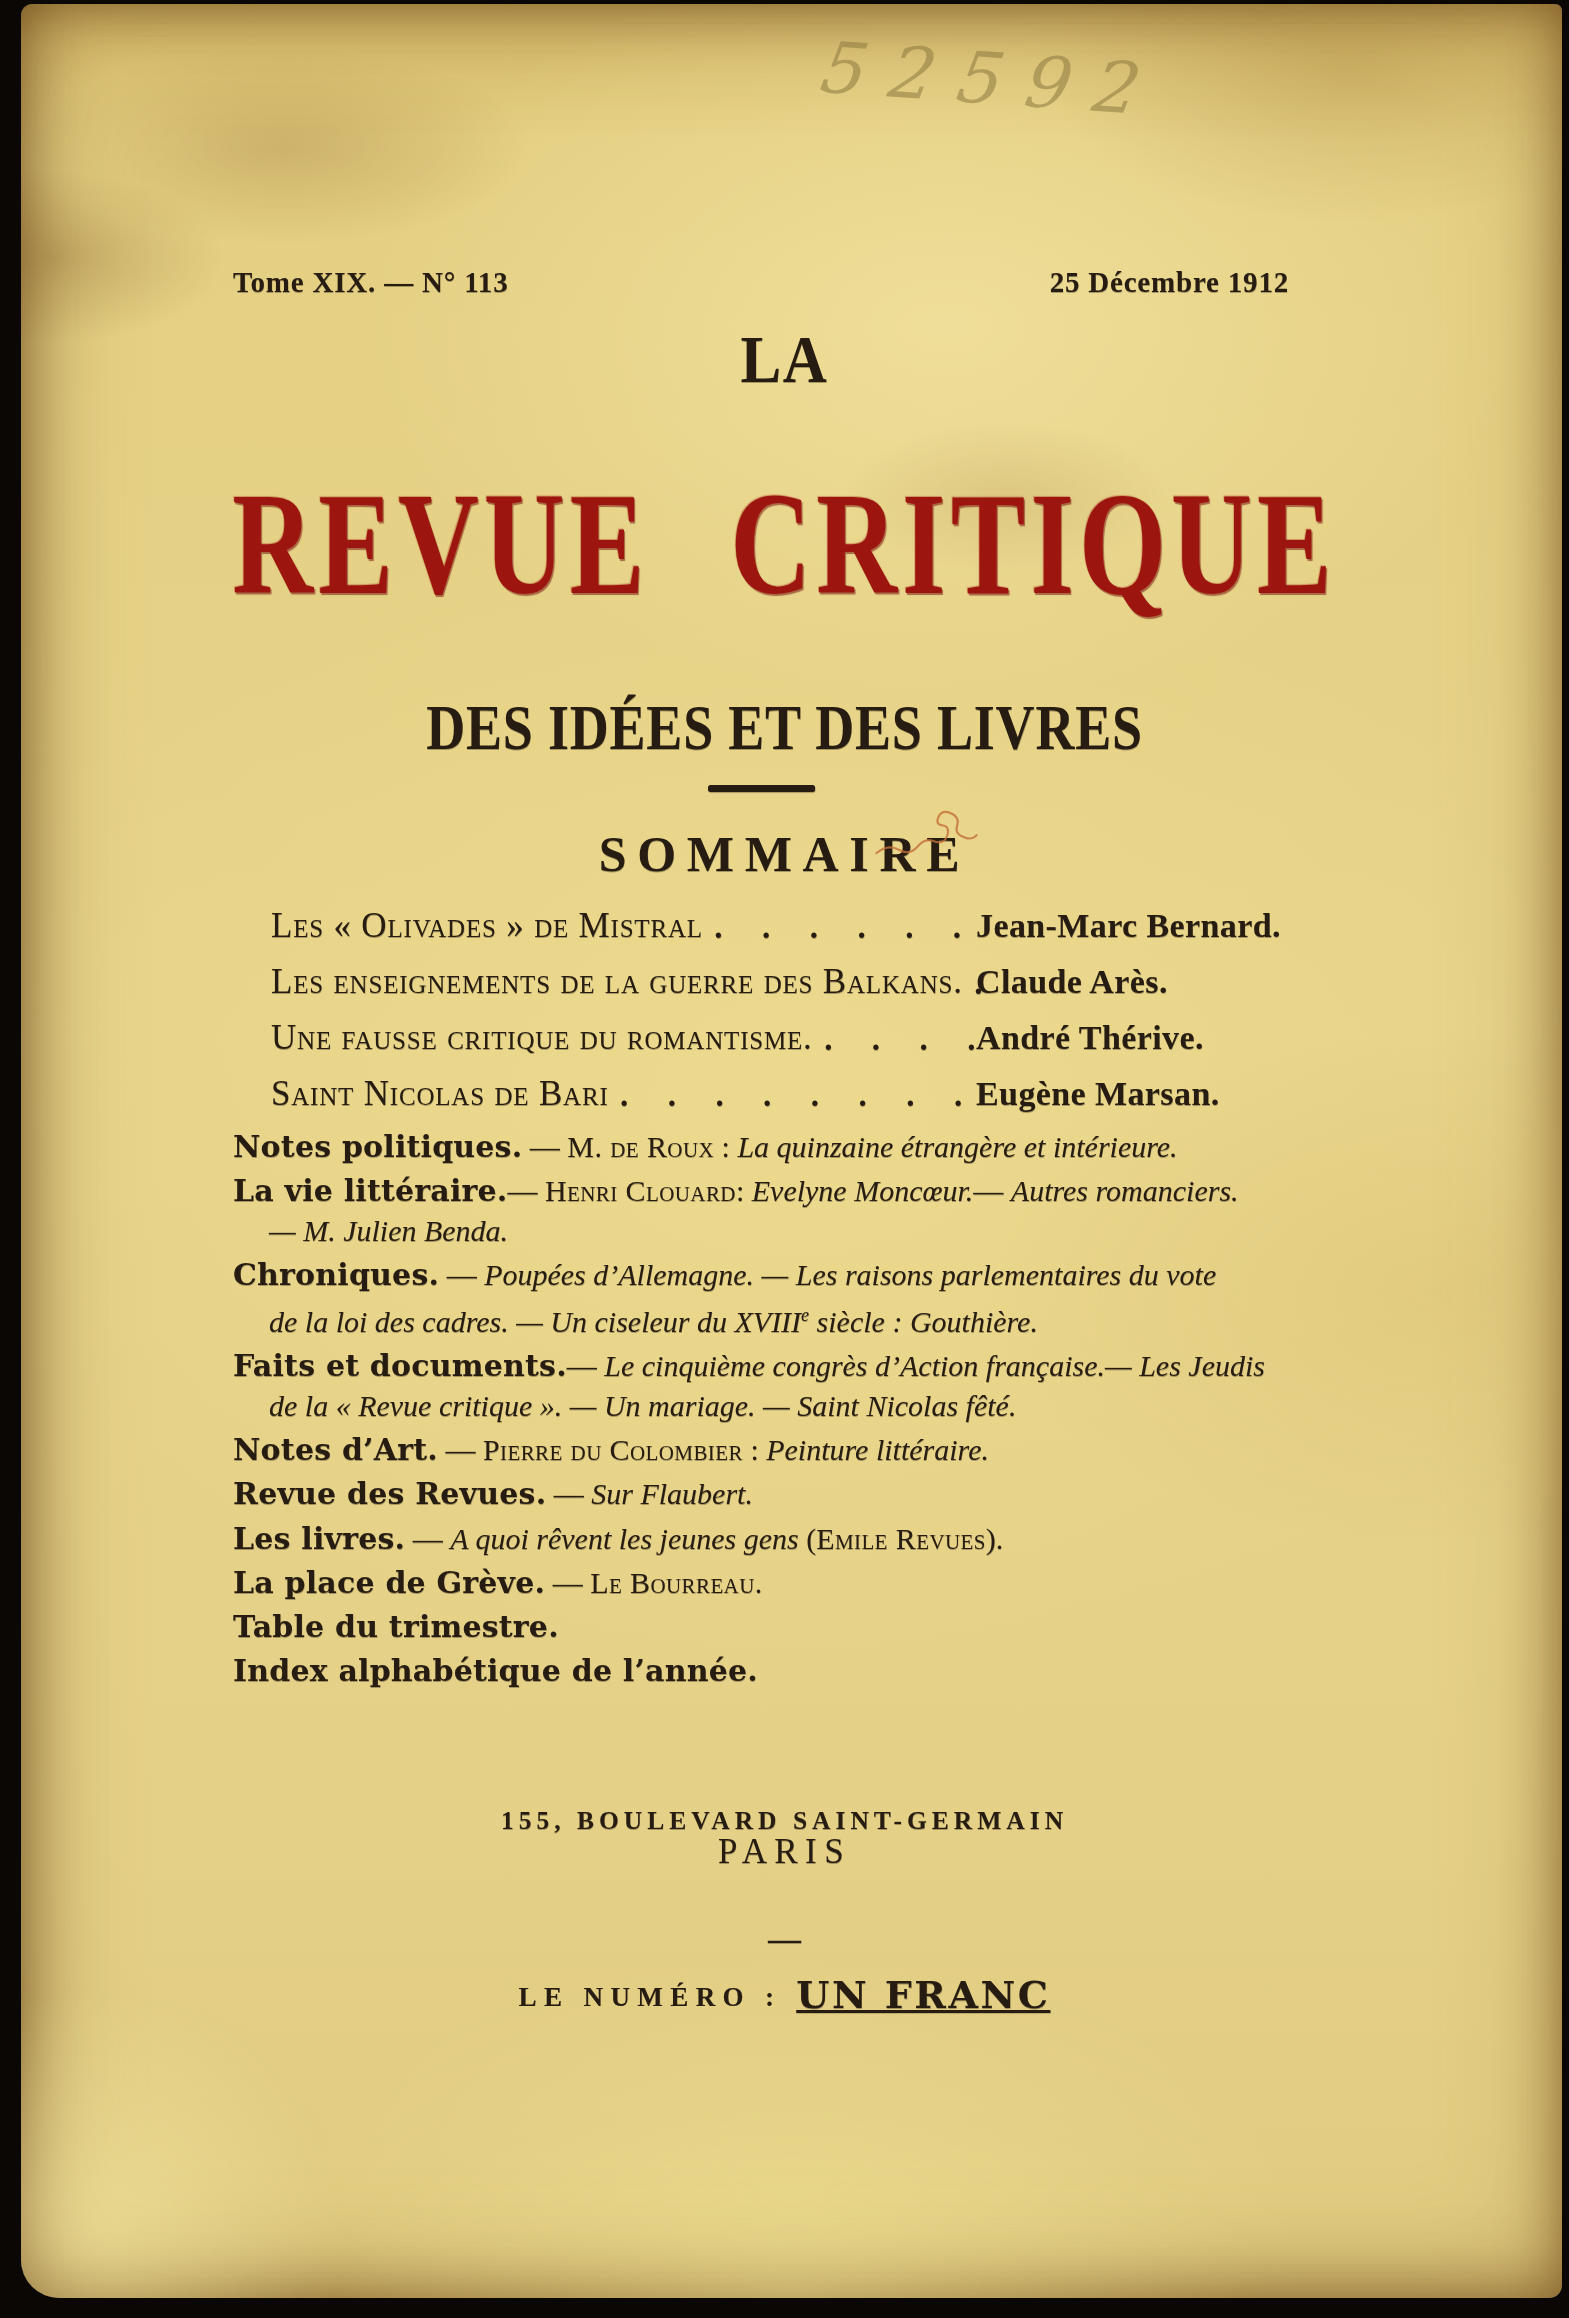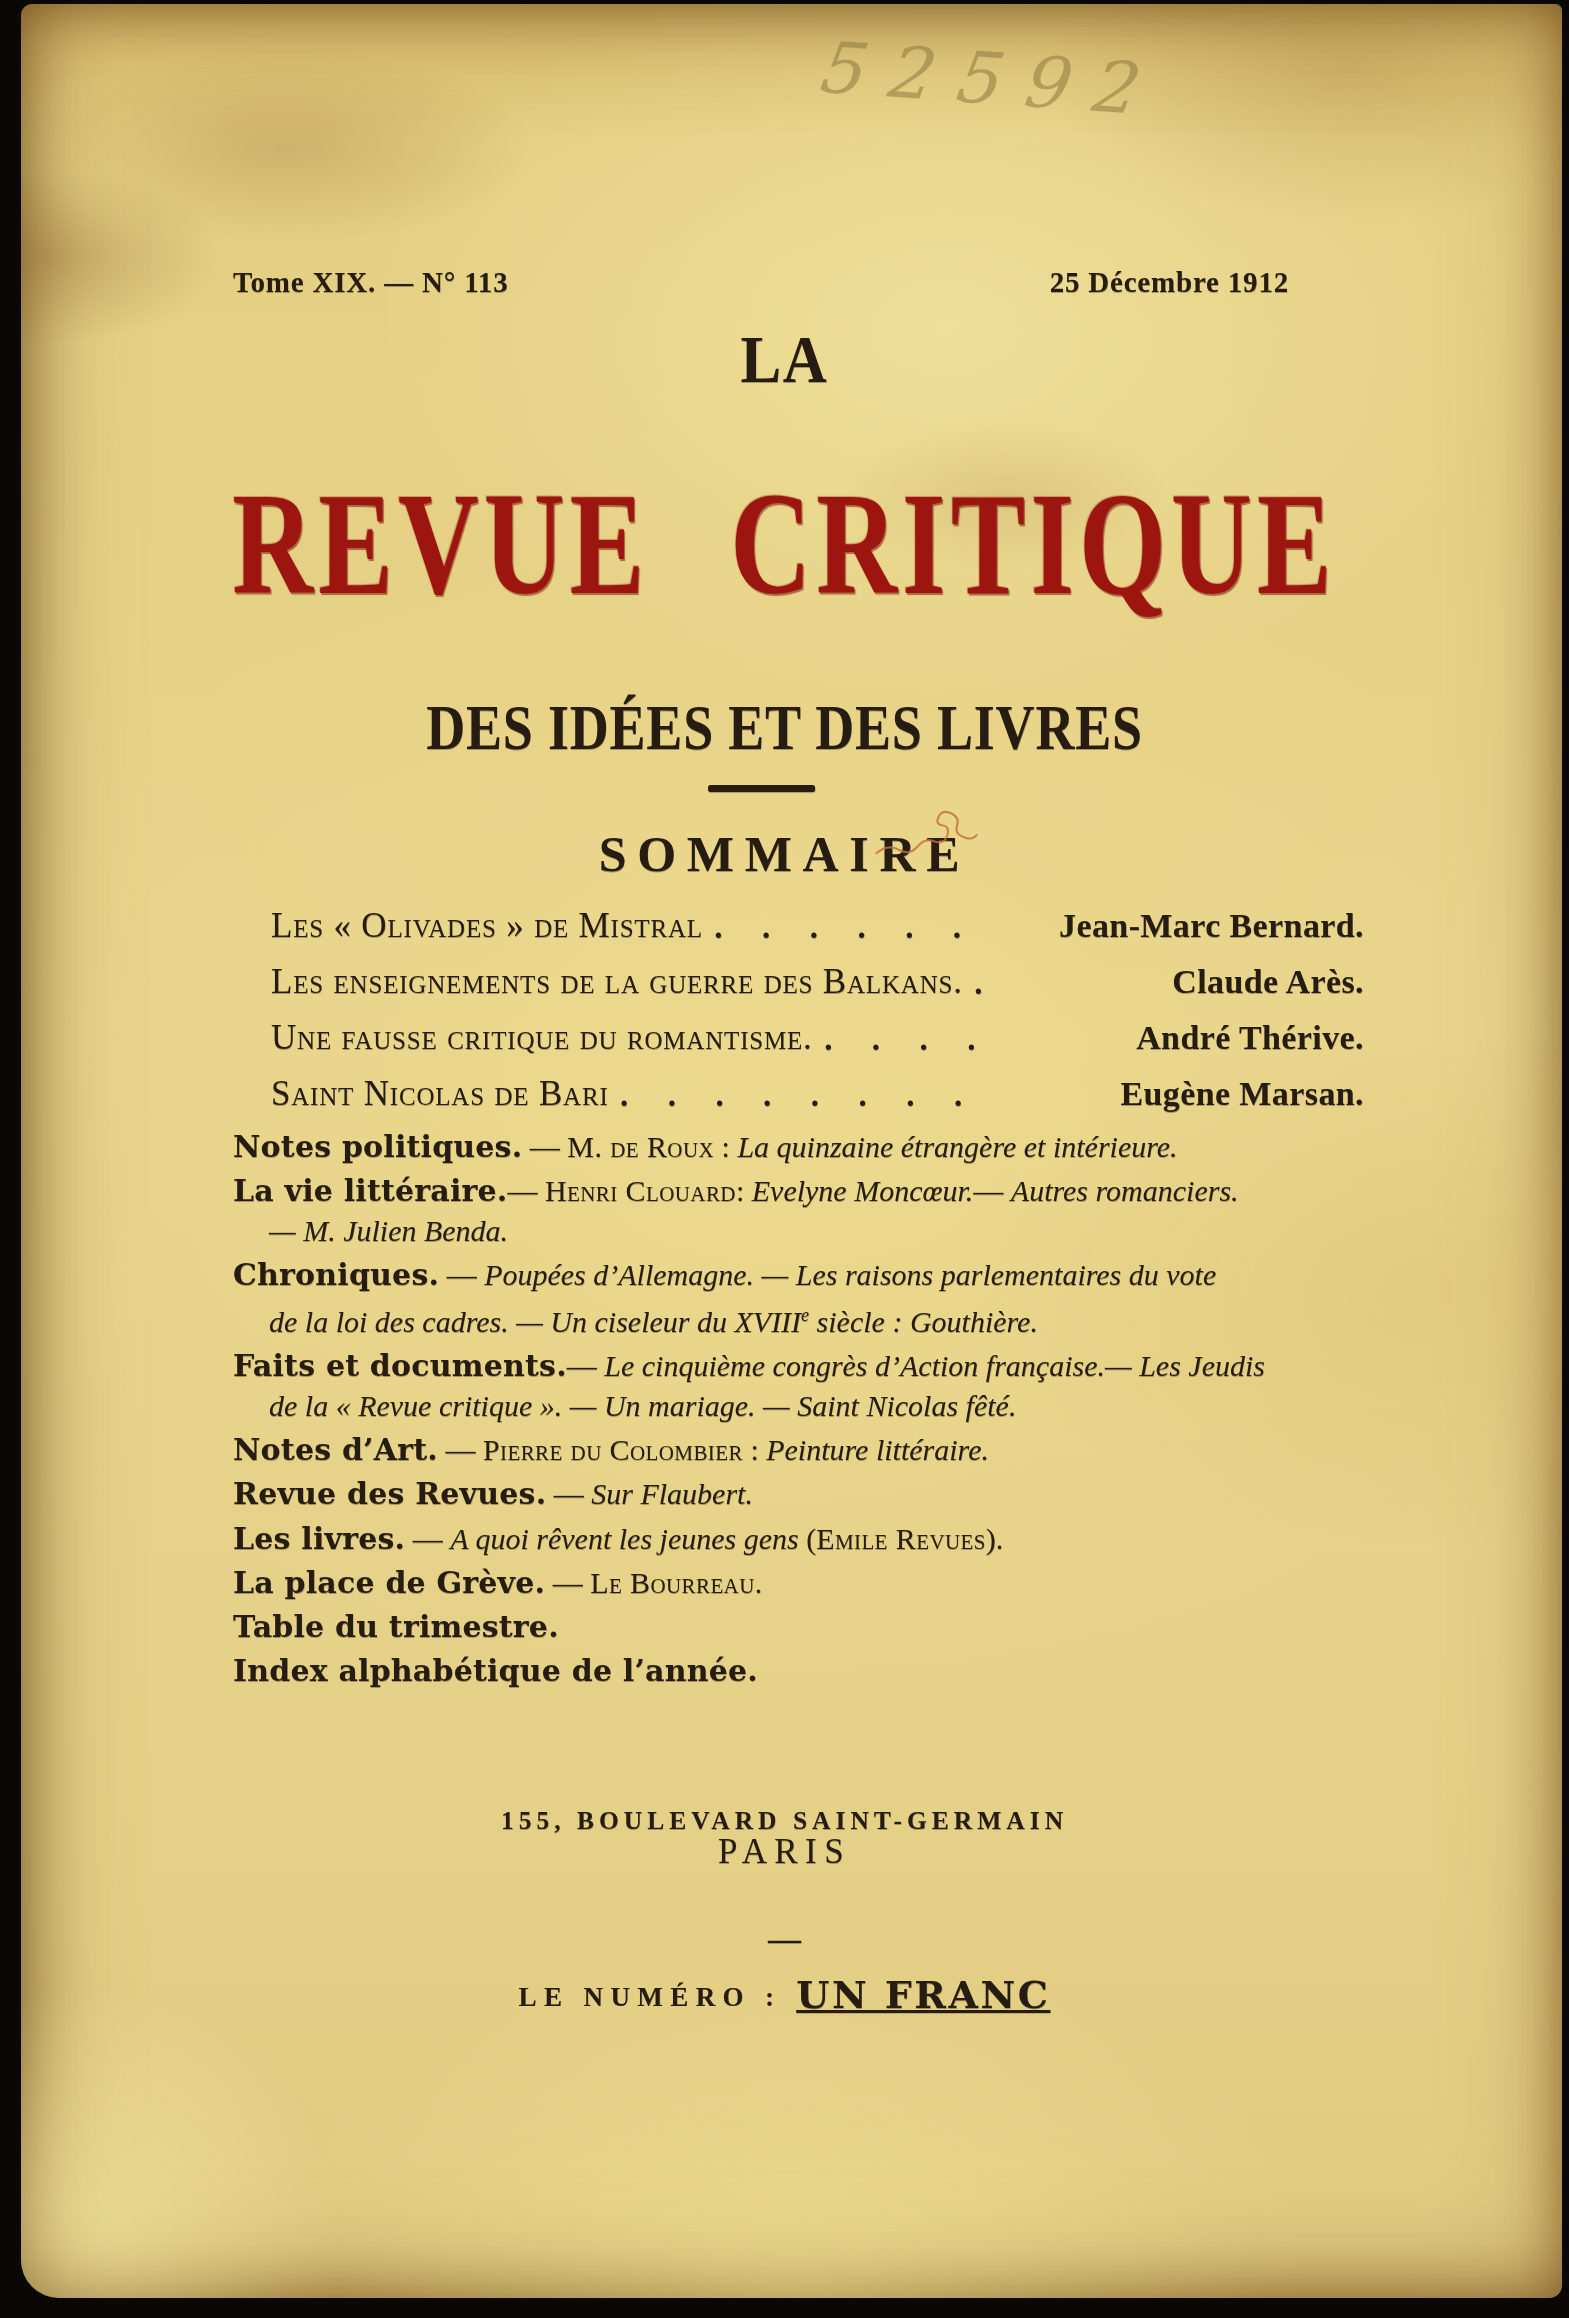--- a/index.html
+++ b/index.html
@@ -78,21 +78,21 @@
 
   .squiggle { position: absolute; left: 873px; top: 807px; opacity: .8; }
 
   
   .toc { position: absolute; left: 271px; top: 906px; width: 1093px; }
   .toc-row { display: grid; grid-template-columns: 1fr 388px; align-items: baseline; height: 56px; }
   .toc-left { display: flex; align-items: flex-end; min-width: 0; }
   .toc-title { font-variant: small-caps; font-size: 35px; letter-spacing: 0.8px; white-space: nowrap; }
   .toc-leader { flex: 1; overflow: hidden; white-space: nowrap; font-size: 33px; font-weight: 700;
                 letter-spacing: 6.6px; word-spacing: 18px; padding: 0 10px 0 11.5px; }
-  .toc-author { font-weight: 700; font-size: 34px; letter-spacing: 0.4px; text-align: right; }
+  .toc-author { font-weight: 700; font-size: 34px; letter-spacing: 0.4px; }
 
   
   .sections { position: absolute; left: 233px; top: 1127px; width: 1208px; }
   .section-para {
     font-size: 30px; line-height: 40px; margin: 0 0 4.1px 0;
     padding-left: 36px; text-indent: -36px;
   }
   .seg-b { font-weight: 700; font-family: "DejaVu Serif", serif; letter-spacing: 0.2px; }
   .seg-i { font-style: italic; }
   .seg-sc { font-variant: small-caps; letter-spacing: 0.4px; }

